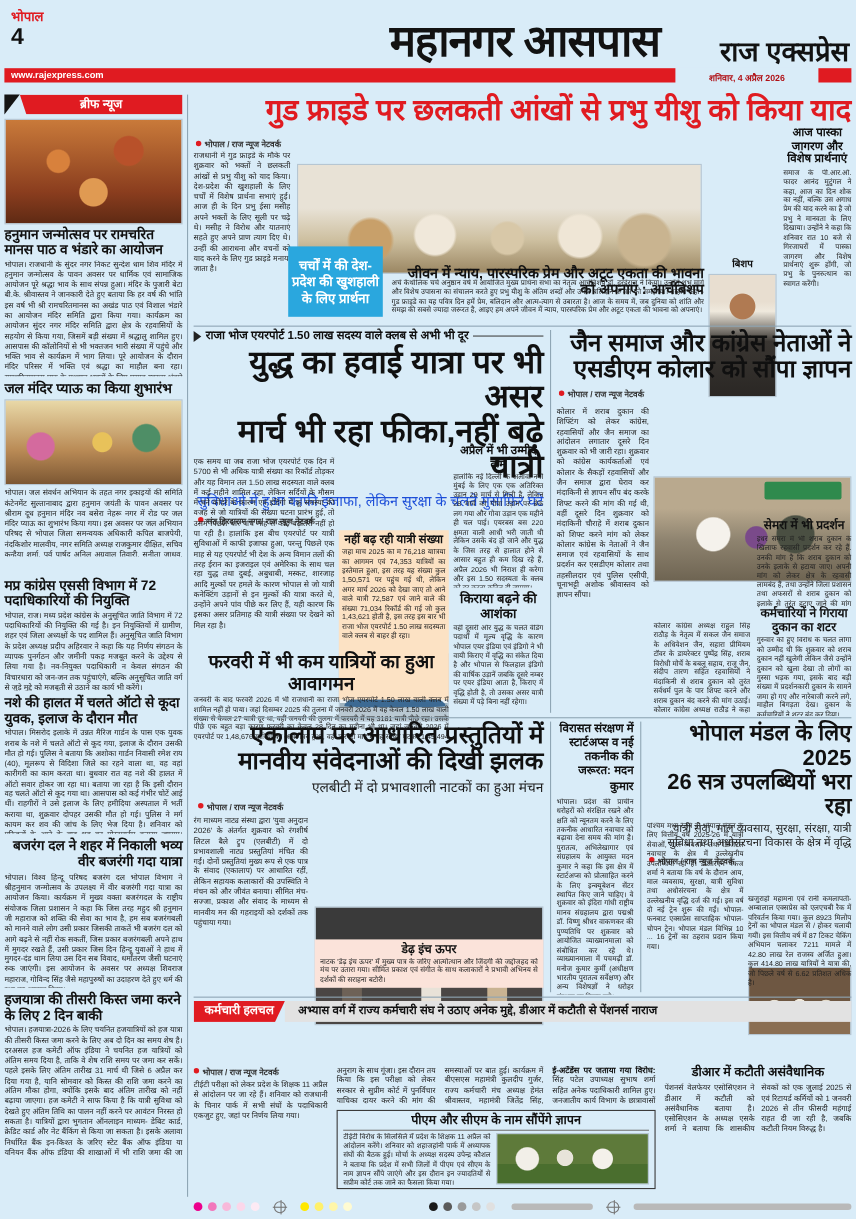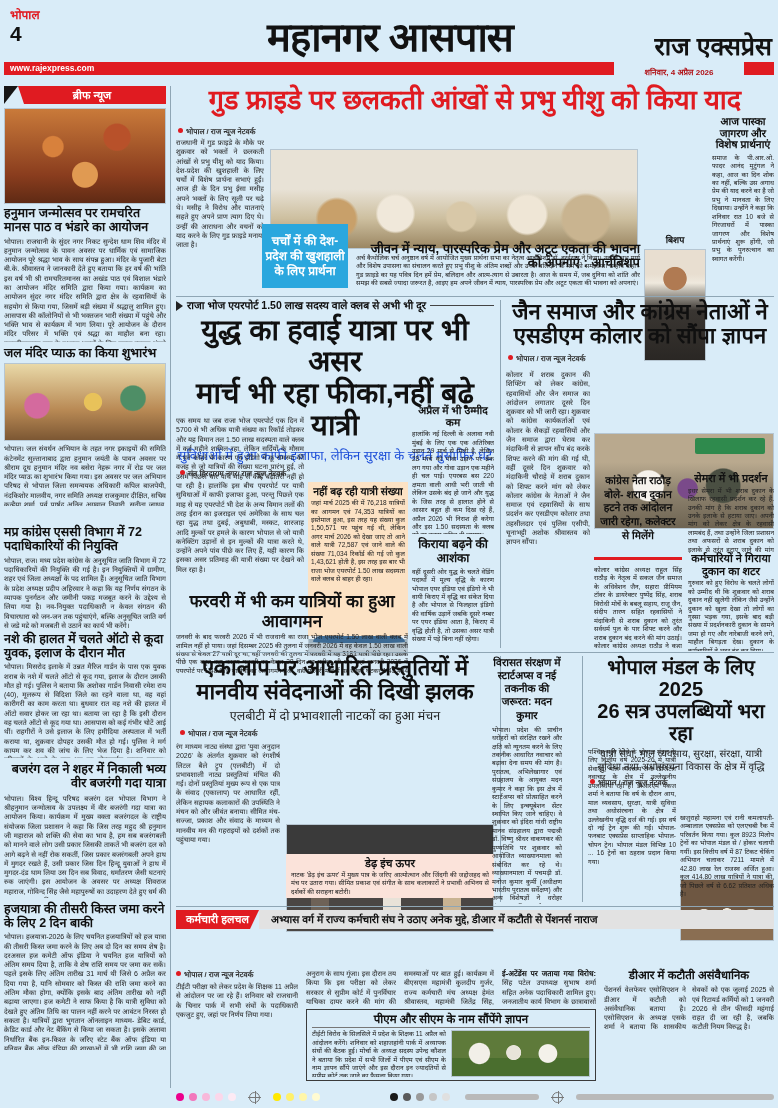--- a/index.html
+++ b/index.html
@@ -17,21 +17,21 @@
   .sec{position:absolute;}
   .tiny{font-size:7px;line-height:1.33;text-align:justify;color:#222;overflow:hidden;}
   .tiny2{font-size:6.5px;line-height:1.3;text-align:justify;color:#222;overflow:hidden;}
   .bhead{font-weight:bold;color:#101010;line-height:1.1;}
   .redhead{font-weight:bold;color:var(--red);line-height:1.08;}
   .byline{font-size:7.5px;font-weight:bold;color:#333;white-space:nowrap;overflow:hidden;}
   .dot{display:inline-block;width:5px;height:5px;border-radius:50%;background:var(--red);margin-right:3px;vertical-align:1px;}
   .photo{position:relative;overflow:hidden;border:1px solid #b6c6d2;}
   .vline{position:absolute;width:1px;background:var(--rule);}
   .hline{position:absolute;height:1px;background:var(--rule);}
-  .ctr{text-align:center;}
+  .ctr{text-align:right;}
   .boxtitle{font-weight:bold;text-align:center;color:#111;line-height:1.15;}
   .capsule{height:6px;border-radius:3px;background:#b9b9b9;display:inline-block;}
   .mark-dot{width:8px;height:8px;border-radius:50%;display:inline-block;}
   .crosshair{width:11px;height:11px;border:1px solid #777;border-radius:50%;position:relative;display:inline-block;}
   .crosshair:before{content:"";position:absolute;left:50%;top:-2px;bottom:-2px;width:1px;background:#777;}
   .crosshair:after{content:"";position:absolute;top:50%;left:-2px;right:-2px;height:1px;background:#777;}
 </style>
 </head>
 <body>
 
@@ -161,23 +161,20 @@
 <div class="sec" style="left:506px;top:300px;width:268px;height:348px;">
   <div class="bhead ctr" style="font-size:22px;">जैन समाज और कांग्रेस नेताओं ने</div>
   <div class="bhead ctr" style="font-size:22px;">एसडीएम कोलार को सौंपा ज्ञापन</div>
   <div class="byline" style="margin:5px 0 0 2px;">
     <span class="dot"></span><span>भोपाल / राज न्यूज नेटवर्क</span>
   </div>
   <div class="abs tiny" style="left:0;top:70px;width:84px;height:276px;">कोलार में शराब दुकान की शिफ्टिंग को लेकर कांग्रेस, रहवासियों और जैन समाज का आंदोलन लगातार दूसरे दिन शुक्रवार को भी जारी रहा। शुक्रवार को कांग्रेस कार्यकर्ताओं एवं कोलार के सैकड़ों रहवासियों और जैन समाज द्वारा घेराव कर मंदाकिनी से ज्ञापन सौंप बंद करके शिफ्ट करने की मांग की गई थी, वहीं दूसरे दिन शुक्रवार को मंदाकिनी चौराहे में शराब दुकान को शिफ्ट करने मांग को लेकर कोलार कांग्रेस के नेताओं ने जैन समाज एवं रहवासियों के साथ प्रदर्शन कर एसडीएम कोलार तथा तहसीलदार एवं पुलिस एसीपी, चूनाभट्टी अशोक श्रीवास्तव को ज्ञापन सौंपा।</div>
   <div class="abs photo" style="left:88px;top:70px;width:180px;height:96px;background:radial-gradient(circle at 30% 55%,#f5f2ec 0 11%,transparent 12%),radial-gradient(circle at 52% 58%,#7a4a8a 0 9%,transparent 10%),radial-gradient(circle at 72% 55%,#4a4f42 0 12%,transparent 13%),linear-gradient(180deg,#b9a98e 0 30%,#8f8470 60%,#6e6452);">
     <span style="position:absolute;right:8px;top:4px;width:70px;height:16px;background:#2f8a4d;border-radius:2px;"></span>
   </div>
-  <div class="abs" style="left:88px;top:172px;width:88px;height:88px;border-bottom:3px solid var(--red);padding:2px;">
-    <div class="bhead ctr" style="font-size:10.5px;line-height:1.3;">कांग्रेस नेता राठौड़ बोले- शराब दुकान हटने तक आंदोलन जारी रहेगा, कलेक्टर से मिलेंगे</div>
-  </div>
   <div class="abs tiny2" style="left:88px;top:266px;width:88px;height:82px;">कोलार कांग्रेस अध्यक्ष राहुल सिंह राठौड़ के नेतृत्व में सकल जैन समाज के अधिवेशन जैन, सहारा प्रीमियम टॉवर के डायरेक्टर पुष्पेंद्र सिंह, शराब विरोधी मोर्चे के बबलू सहाय, राजू जैन, संदीप तारण सहित रहवासियों ने मंदाकिनी से शराब दुकान को तुरंत सर्वधर्म पुल के पार शिफ्ट करने और शराब दुकान बंद करने की मांग उठाई। कोलार कांग्रेस अध्यक्ष राठौड़ ने कहा कि हम रहवासियों के साथ शराब दुकान शिफ्ट होने तक प्रदर्शन जारी रखेंगे एवं मोहल्ले को कोलार कांग्रेस जिला कांग्रेस के वरिष्ठ नेताओं के साथ भोपाल कलेक्टर से मुलाकात कर ज्ञापन देकर मंदाकिनी चौराहे से शराब दुकान को सर्वधर्म कॉलोनी के पुल से आगे भोज यूनिवर्सिटी के पास शिफ्ट करने की मांग करेंगे।</div>
   <div class="abs" style="left:182px;top:172px;width:86px;">
     <div class="boxtitle" style="font-size:11px;">सेमरा में भी प्रदर्शन</div>
     <div class="tiny2" style="height:66px;margin-top:2px;">इधर सेमरा में भी शराब दुकान के खिलाफ रहवासी प्रदर्शन कर रहे हैं. उनकी मांग है कि शराब दुकान को उनके इलाके से हटाया जाए। अपनी मांग को लेकर क्षेत्र के रहवासी लामबंद हैं, तथा उन्होंने जिला प्रशासन तथा अफसरों से शराब दुकान को इलाके से तुरंत हटाए जाने की मांग की है।</div>
   </div>
   <div class="abs" style="left:182px;top:252px;width:86px;">
     <div class="boxtitle" style="font-size:11px;">कर्मचारियों ने गिराया दुकान का शटर</div>
     <div class="tiny2" style="height:72px;margin-top:2px;">गुरुवार को हुए विरोध के चलते लोगों को उम्मीद थी कि शुक्रवार को शराब दुकान नहीं खुलेगी लेकिन जैसे उन्होंने दुकान को खुला देखा तो लोगों का गुस्सा भड़क गया, इसके बाद बड़ी संख्या में प्रदर्शनकारी दुकान के सामने जमा हो गए और नारेबाजी करने लगे, माहौल बिगड़ता देख। दुकान के कर्मचारियों ने शटर बंद कर दिया।</div>
   </div>
 </div>
@@ -198,21 +195,21 @@
     <span style="position:absolute;left:156px;top:44px;width:18px;height:46px;background:#c9b392;border-radius:3px;"></span>
   </div>
   <div class="abs" style="left:110px;top:198px;width:208px;height:44px;background:var(--pink-box);padding:3px 5px;">
     <div class="boxtitle" style="font-size:11px;">डेढ़ इंच ऊपर</div>
     <div class="tiny2" style="height:24px;margin-top:1px;">नाटक 'डेढ़ इंच ऊपर' में मुख्य पात्र के जरिए आत्मोत्थान और जिंदगी की जद्दोजहद को मंच पर उतारा गया। सीमित प्रकाश एवं संगीत के साथ कलाकारों ने प्रभावी अभिनय से दर्शकों की सराहना बटोरी।</div>
   </div>
 </div>
 
 <div class="vline" style="left:500px;top:656px;height:246px;"></div>
 
-<div class="sec" style="left:492px;top:656px;width:70px;height:246px;">
+<div class="sec" style="left:506px;top:656px;width:70px;height:246px;">
   <div class="bhead ctr" style="font-size:10.5px;line-height:1.25;">विरासत संरक्षण में स्टार्टअप्स व नई तकनीक की जरूरत: मदन कुमार</div>
   <div class="tiny2" style="height:178px;margin-top:4px;">भोपाल। प्रदेश की प्राचीन धरोहरों को संरक्षित रखने और क्षति को न्यूनतम करने के लिए तकनीक आधारित नवाचार को बढ़ावा देना समय की मांग है। पुरातत्व, अभिलेखागार एवं संग्रहालय के आयुक्त मदन कुमार ने कहा कि इस क्षेत्र में स्टार्टअप्स को प्रोत्साहित करने के लिए इन्क्यूबेशन सेंटर स्थापित किए जाने चाहिए। वे शुक्रवार को इंदिरा गांधी राष्ट्रीय मानव संग्रहालय द्वारा पद्मश्री डॉ. विष्णु श्रीधर वाकणकर की पुण्यतिथि पर शुक्रवार को आयोजित व्याख्यानमाला को संबोधित कर रहे थे। व्याख्यानमाला में पचमढ़ी डॉ. मनोज कुमार कुर्मी (अधीक्षण भारतीय पुरातत्व सर्वेक्षण) और अन्य विशेषज्ञों ने धरोहर संरक्षण पर विचार रखे।</div>
 </div>
 
 <div class="vline" style="left:582px;top:656px;height:246px;"></div>
 
 <div class="sec" style="left:588px;top:656px;width:186px;height:246px;">
   <div class="bhead ctr" style="font-size:20px;">भोपाल मंडल के लिए 2025</div>
   <div class="bhead ctr" style="font-size:20px;">26 सत्र उपलब्धियों भरा रहा</div>
   <div class="ctr" style="font-size:10px;line-height:1.3;margin-top:3px;">यात्री सेवा, माल व्यवसाय, सुरक्षा, संरक्षा, यात्री सुविधा तथा अधोसंरचना विकास के क्षेत्र में वृद्धि</div>

